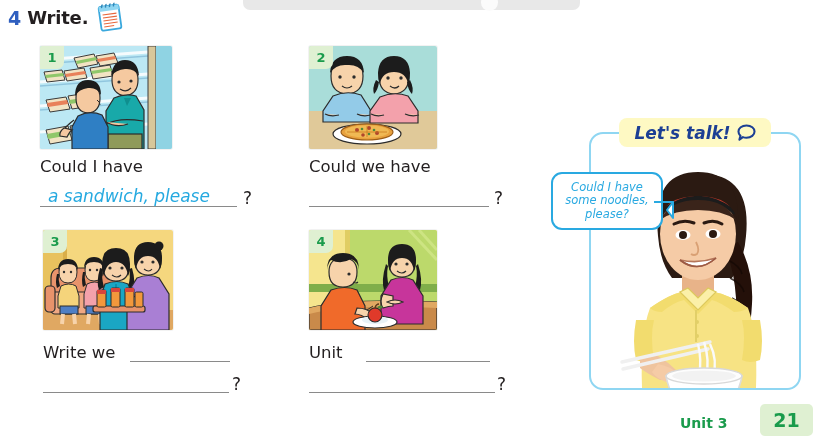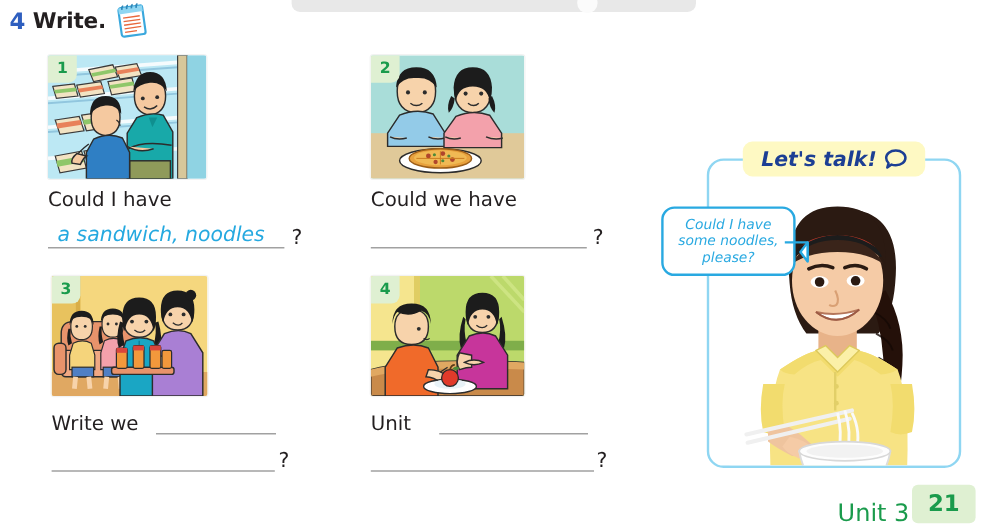--- a/index.html
+++ b/index.html
@@ -178,25 +178,25 @@
     left: 653px;
     top: 198px;
     width: 26px;
     height: 26px;
     z-index: 7;
   }
 
   
   .footer-unit {
     position: absolute;
-    left: 698px;
+    left: 680px;
     top: 415px;
     color: #1a9b4c;
-    font-size: 20px;
-    font-weight: normal;
+    font-size: 14px;
+    font-weight: bold;
     font-family: "DejaVu Sans", sans-serif;
   }
   .footer-page {
     position: absolute;
     left: 760px;
     top: 404px;
     width: 53px;
     height: 32px;
     background: #dff0d2;
     border-radius: 5px;
@@ -312,21 +312,21 @@
       <path d="M57,54 q3,2 3,5" stroke="#2c2c2c" stroke-width="1" fill="none"></path>
       <path d="M38,70 q12,-6 24,-1 l6,12 0,22 -36,0 0,-22z" fill="#2f7fc4" stroke="#2c2c2c" stroke-width="1.2"></path>
       <path d="M34,74 q-8,6 -12,12" stroke="#2c2c2c" stroke-width="1.2" fill="none"></path>
       <path d="M24,82 q-5,4 -4,8 l7,1 q3,-6 5,-7z" fill="#f5c9a0" stroke="#2c2c2c" stroke-width="1.2"></path>
     </g>
   </svg>
   <div class="pic-badge">1</div>
 </div>
 <div class="prompt" style="left:40px; top:157px;">Could I have</div>
 <div class="answer-line" style="left:40px; top:206px; width:197px;"></div>
-<div class="answer-blue" style="left:48px; top:186px;">a sandwich, noodles</div>
+<div class="answer-blue" style="left:48px; top:186px;">a sandwich, please</div>
 <div class="qmark" style="left:243px; top:188px;">?</div>
 
 <div class="pic" style="left:309px; top:46px; width:128px; height:103px;">
   <svg viewBox="0 0 128 103" width="128" height="103" preserveAspectRatio="none">
     <rect width="128" height="103" fill="#a9ddd9"></rect>
     <rect x="0" y="65" width="128" height="38" fill="#e0c999"></rect>
 
     <g>
       <path d="M22,30 q0,-16 16,-16 q16,0 16,16 q0,17 -16,18 q-16,-1 -16,-18z" fill="#f7d3ab" stroke="#2c2c2c" stroke-width="1.2"></path>
       <path d="M21,27 q1,-17 17,-17 q16,0 17,17 q-6,-9 -17,-8 q-11,-1 -17,8z" fill="#1c1c1c"></path>

